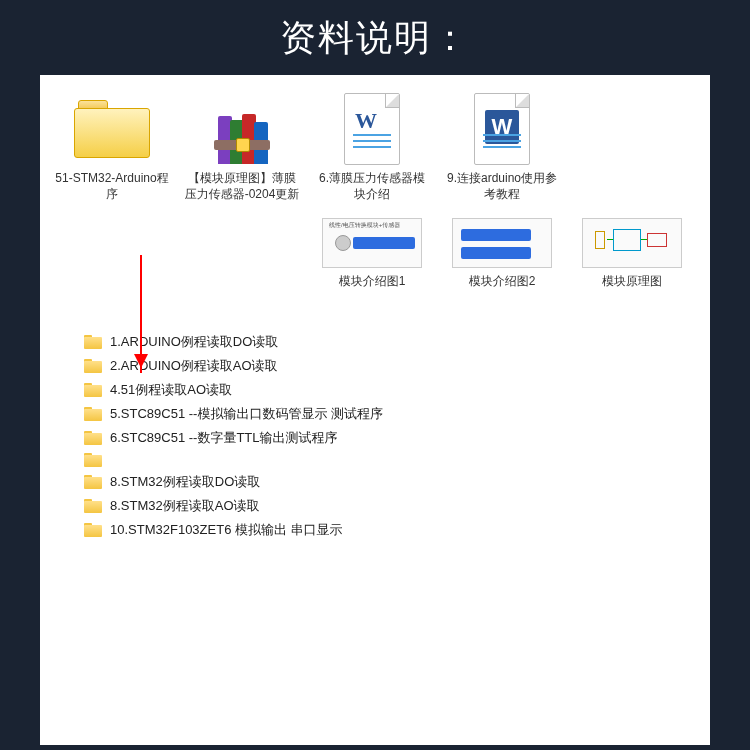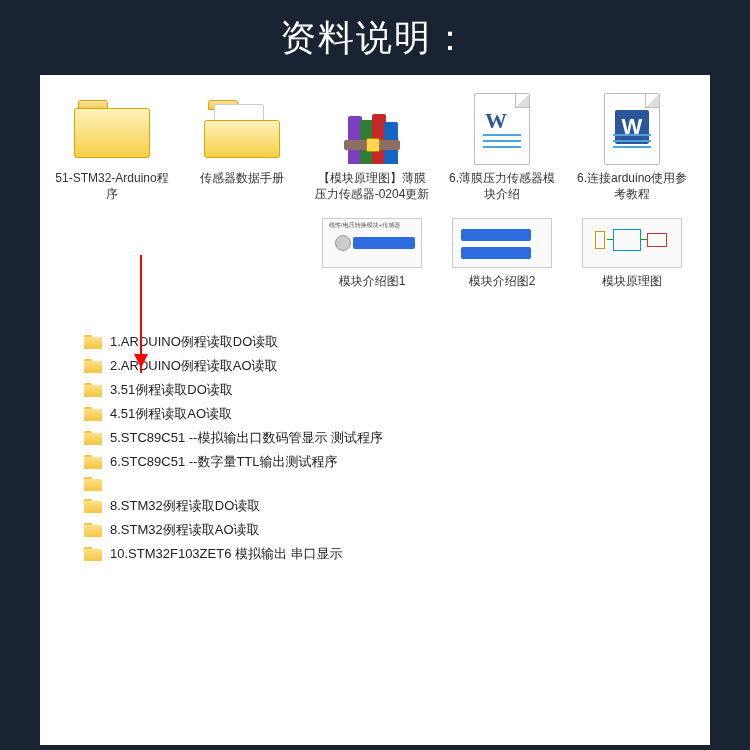--- a/index.html
+++ b/index.html
@@ -124,30 +124,20 @@
       <div class="icon-wrap">
           <div class="big-folder">
             <div class="tab"></div>
             <div class="body"></div>
           </div>
         </div>
       <div class="label">51-STM32-Arduino程序</div>
     </div>
     <div class="item">
       <div class="icon-wrap">
-          <div class="big-folder">
-            <div class="tab"></div>
-            <div class="sheet"></div>
-            <div class="body" style="top:20px;height:38px;"></div>
-          </div>
-        </div>
-      <div class="label">传感器数据手册</div>
-    </div>
-    <div class="item">
-      <div class="icon-wrap">
           <div class="rar">
             <div class="books">
               <div class="bk b1"></div>
               <div class="bk b2"></div>
               <div class="bk b3"></div>
               <div class="bk b4"></div>
             </div>
             <div class="belt"></div>
             <div class="buckle"></div>
           </div>
@@ -173,21 +163,21 @@
           <div class="doc doc2">
             <div class="fold"></div>
             <div class="wbox">W</div>
             <div class="lines">
               <div></div>
               <div></div>
               <div></div>
             </div>
           </div>
         </div>
-      <div class="label">6.连接arduino使用参考教程</div>
+      <div class="label">9.连接arduino使用参考教程</div>
     </div>
   </div>
 
   <div class="row2-container">
     <div class="item">
       <div class="icon-wrap">
           <div class="thumb">
             <span class="txt">线性/电压转换模块+传感器</span>
             <div class="dot"></div>
             <div class="strip" style="left:30px;width:62px;"></div>
@@ -224,24 +214,20 @@
     <div class="row">
         <div class="mini-folder"></div>
         <span>1.ARDUINO例程读取DO读取</span>
       </div>
     <div class="row">
         <div class="mini-folder"></div>
         <span>2.ARDUINO例程读取AO读取</span>
       </div>
     <div class="row">
         <div class="mini-folder"></div>
-        <span>3.51例程读取DO读取</span>
-      </div>
-    <div class="row">
-        <div class="mini-folder"></div>
         <span>4.51例程读取AO读取</span>
       </div>
     <div class="row">
         <div class="mini-folder"></div>
         <span>5.STC89C51 --模拟输出口数码管显示 测试程序</span>
       </div>
     <div class="row">
         <div class="mini-folder"></div>
         <span>6.STC89C51 --数字量TTL输出测试程序</span>
       </div>

